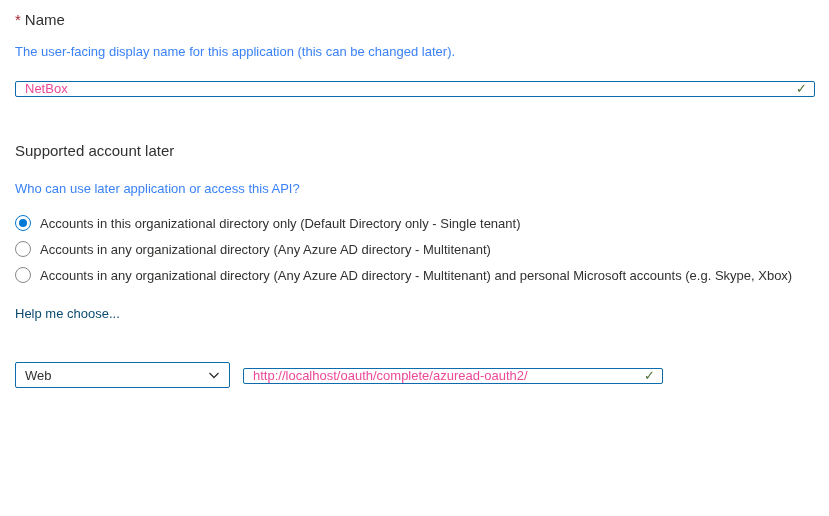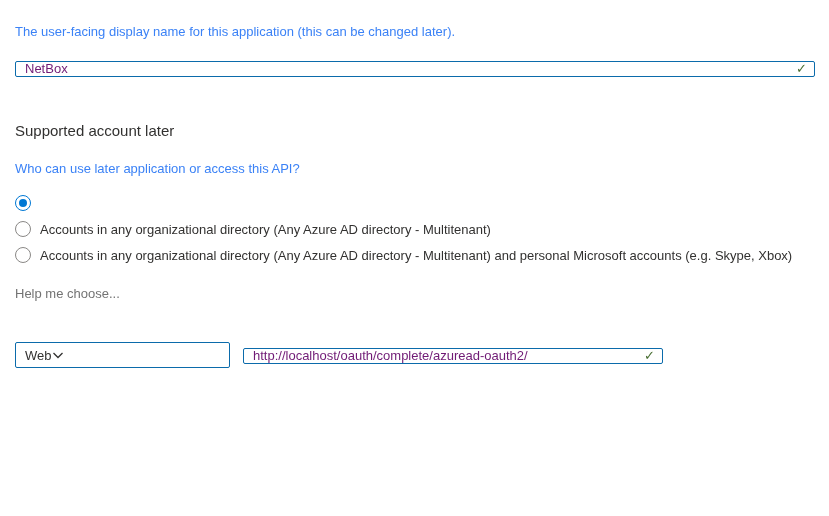--- a/index.html
+++ b/index.html
@@ -23,21 +23,21 @@
   }
   
   .field-wrap { position:relative; }
   .text-input {
     width:100%;
     height:16px;
     border:1px solid #0b6bab;
     border-radius:2px;
     font-family:"Liberation Sans","DejaVu Sans",sans-serif;
     font-size:13px;
-    color:#701a75;
+    color:#ec4899;
     padding:0 26px 0 9px;
     outline:none;
     background:#fff;
   }
   .check-icon {
     position:absolute;
     right:8px;
     top:50%;
     transform:translateY(-50%);
     font-size:13px;
@@ -65,71 +65,76 @@
   .radio.selected::after {
     content:"";
     position:absolute;
     inset:3px;
     border-radius:50%;
     background:#0078d4;
   }
   .radio-label { font-size:13px; color:#323130; }
   .link {
     font-size:13px;
-    color:#737373;
+    color:#0c4a6e;
     text-decoration:none;
     cursor:pointer;
     margin-top:36px;
   }
   
   .redirect-controls {
     display:flex;
     gap:13px;
     align-items:center;
   }
   .dropdown {
     width:215px;
     height:26px;
     border:1px solid #0b6bab;
     border-radius:2px;
     display:flex;
     align-items:center;
+    justify-content:space-between;
     padding:0 9px;
     font-size:13px;
     color:#323130;
     background:#fff;
     cursor:pointer;
   }
   .chevron svg { display:block; }
   .uri-wrap { position:relative; width:420px; }
   .uri-wrap .text-input { width:100%; }
   
   .mt12 { margin-top:12px; }
   .mt18 { margin-top:18px; }
   .gap-lg { margin-top:44px; }
   .gap-md { margin-top:40px; }
 </style>
 </head>
 <body>
 
 <div>
+  <div class="section-title">
+    <span class="required">*</span><span>Name</span>
+  </div>
   <div class="desc mt12">The user-facing display name for this application (this can be changed later).</div>
   <div class="field-wrap mt18">
     <input class="text-input" type="text" value="NetBox" style="">
     <span class="check-icon">✓</span>
   </div>
 </div>
 
 <div class="gap-lg">
   <div class="section-title">Supported account later</div>
   <div class="desc" style="margin-top:18px;">Who can use later application or access this API?</div>
 
   <div class="mt12">
     <div class="radio-row">
       <span class="radio selected"></span>
+      <span class="radio-label">Accounts in this organizational directory only (Default Directory only - Single tenant)</span>
     </div>
     <div class="radio-row">
       <span class="radio"></span>
       <span class="radio-label">Accounts in any organizational directory (Any Azure AD directory - Multitenant)</span>
     </div>
     <div class="radio-row">
       <span class="radio"></span>
       <span class="radio-label">Accounts in any organizational directory (Any Azure AD directory - Multitenant) and personal Microsoft accounts (e.g. Skype, Xbox)</span>
     </div>
   </div>

